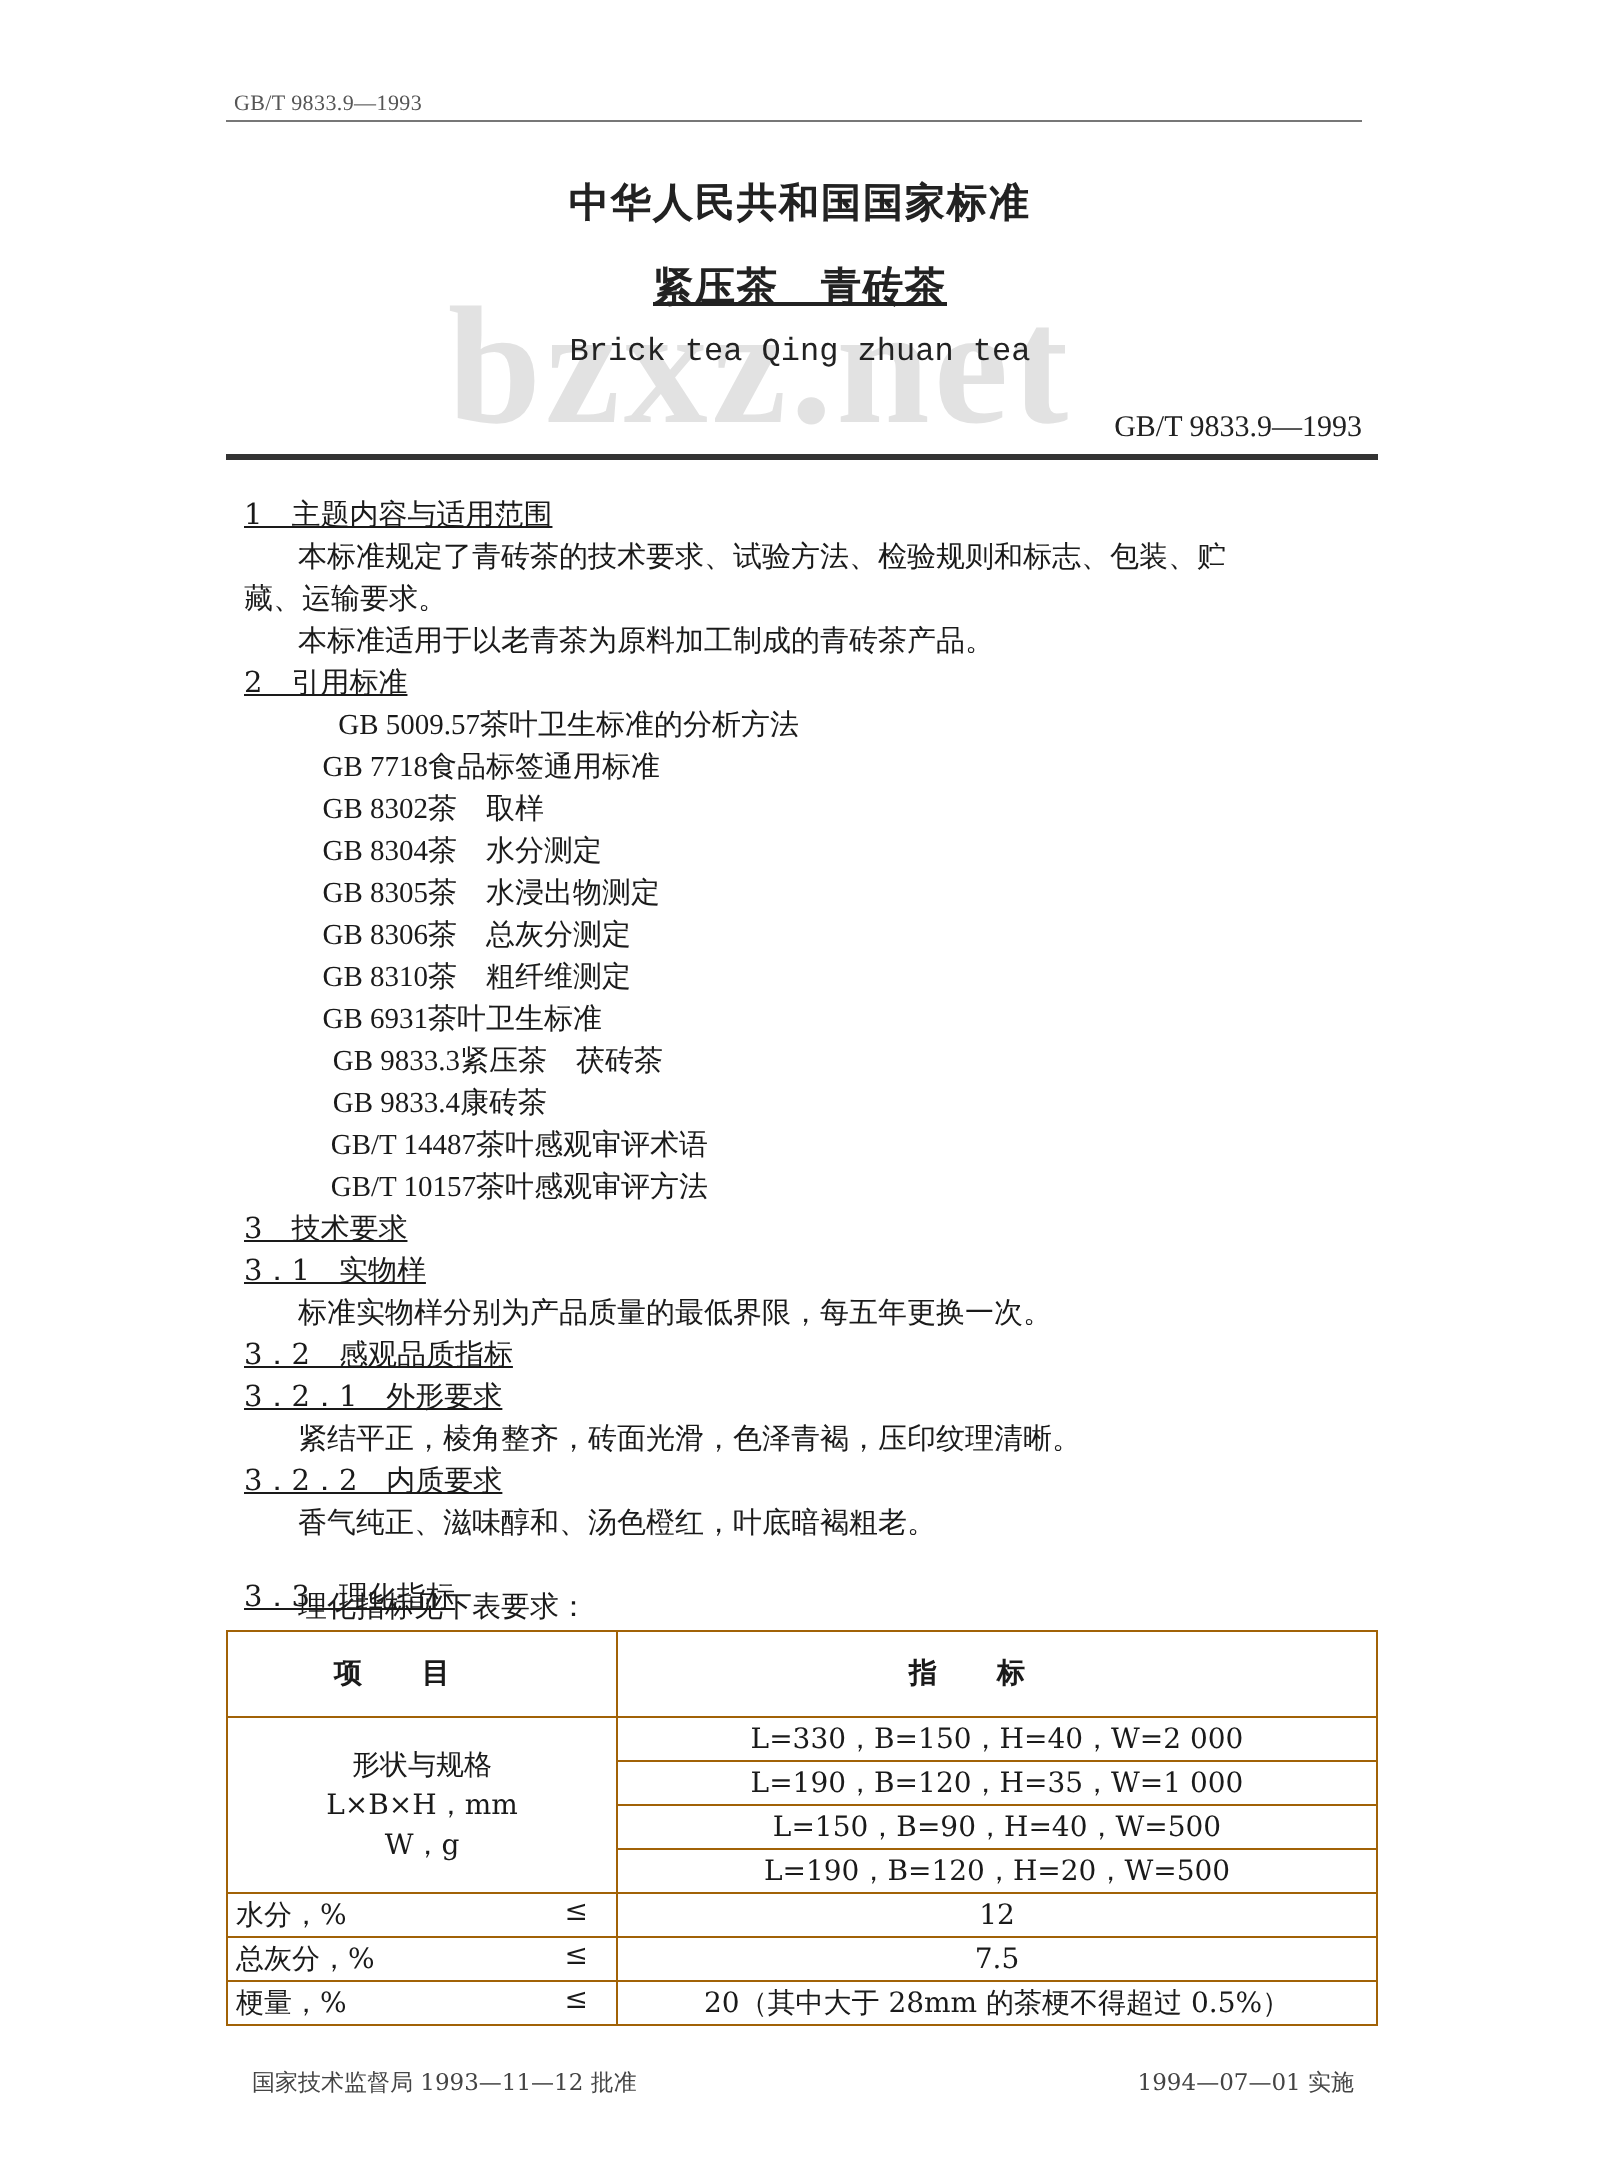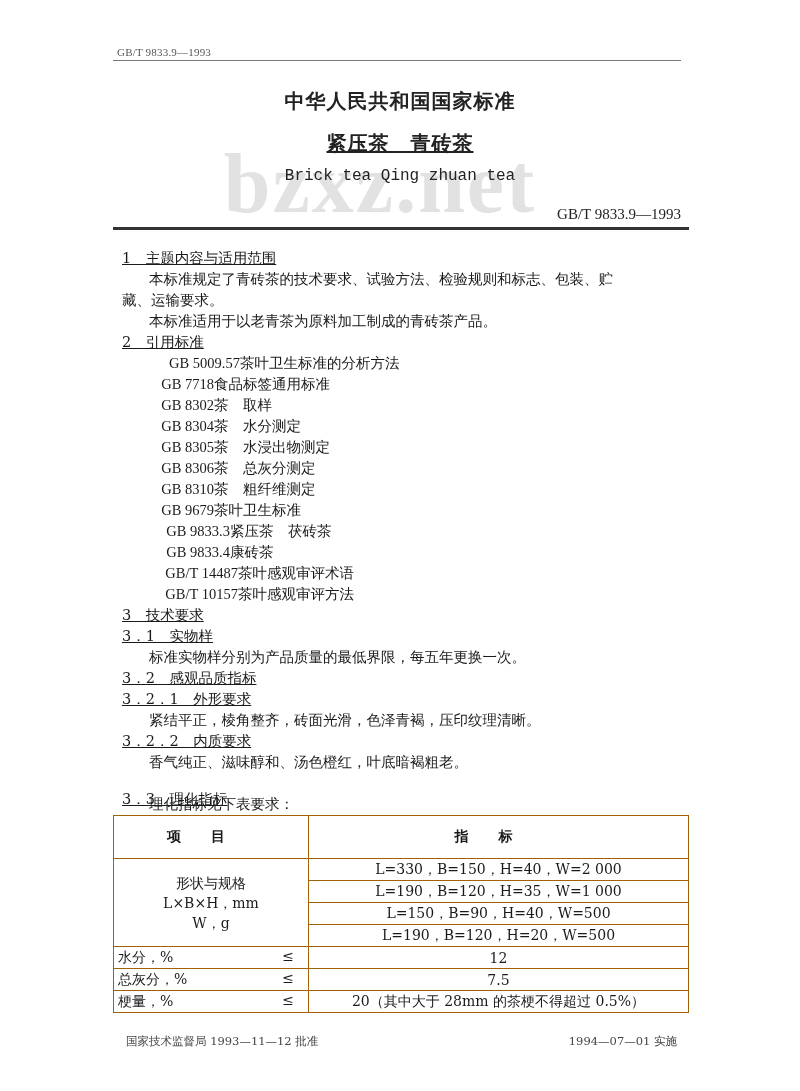--- a/index.html
+++ b/index.html
@@ -52,21 +52,21 @@
   <div class="ln ind" style="top:311px">本标准适用于以老青茶为原料加工制成的青砖茶产品。</div>
   <div class="ln sec" style="top:332px">2　引用标准</div>
 
   <div class="ln ref" style="top:353px"><span class="code" style="width:88px">GB 5009.57</span><span>茶叶卫生标准的分析方法</span></div>
   <div class="ln ref" style="top:374px"><span class="code" style="width:62px">GB 7718</span><span>食品标签通用标准</span></div>
   <div class="ln ref" style="top:395px"><span class="code" style="width:62px">GB 8302</span><span>茶　取样</span></div>
   <div class="ln ref" style="top:416px"><span class="code" style="width:62px">GB 8304</span><span>茶　水分测定</span></div>
   <div class="ln ref" style="top:437px"><span class="code" style="width:62px">GB 8305</span><span>茶　水浸出物测定</span></div>
   <div class="ln ref" style="top:458px"><span class="code" style="width:62px">GB 8306</span><span>茶　总灰分测定</span></div>
   <div class="ln ref" style="top:479px"><span class="code" style="width:62px">GB 8310</span><span>茶　粗纤维测定</span></div>
-  <div class="ln ref" style="top:500px"><span class="code" style="width:62px">GB 9679</span><span>茶叶卫生标准</span></div>
+  <div class="ln ref" style="top:500px"><span class="code" style="width:62px">GB 6931</span><span>茶叶卫生标准</span></div>
   <div class="ln ref" style="top:521px"><span class="code" style="width:78px">GB 9833.3</span><span>紧压茶　茯砖茶</span></div>
   <div class="ln ref" style="top:542px"><span class="code" style="width:78px">GB 9833.4</span><span>康砖茶</span></div>
   <div class="ln ref" style="top:563px"><span class="code" style="width:86px">GB/T 14487</span><span>茶叶感观审评术语</span></div>
   <div class="ln ref" style="top:584px"><span class="code" style="width:86px">GB/T 10157</span><span>茶叶感观审评方法</span></div>
 
   <div class="ln sec" style="top:605px">3　技术要求</div>
   <div class="ln sec" style="top:626px">3．1　实物样</div>
   <div class="ln ind" style="top:647px">标准实物样分别为产品质量的最低界限，每五年更换一次。</div>
   <div class="ln sec" style="top:668px">3．2　感观品质指标</div>
   <div class="ln sec" style="top:689px">3．2．1　外形要求</div>

